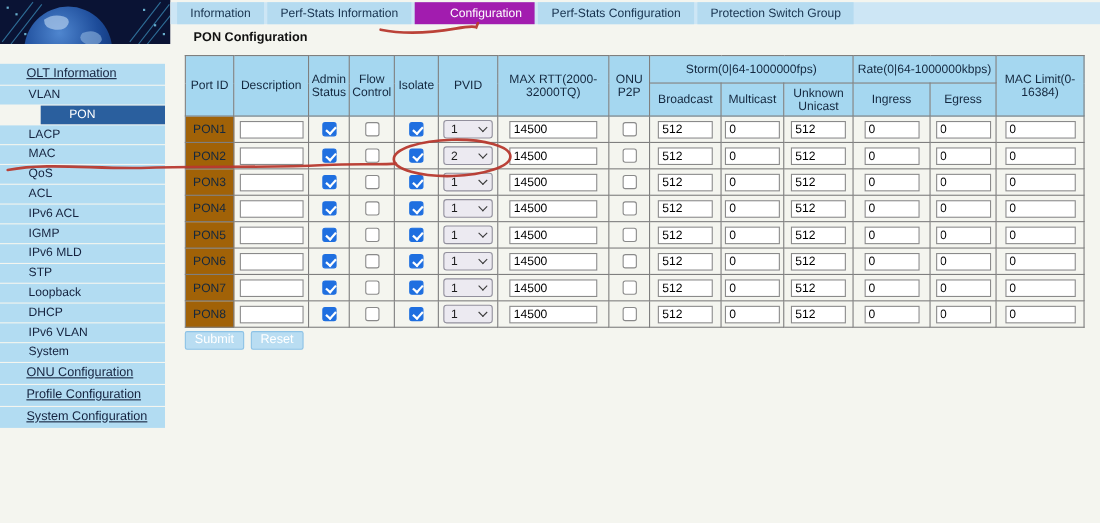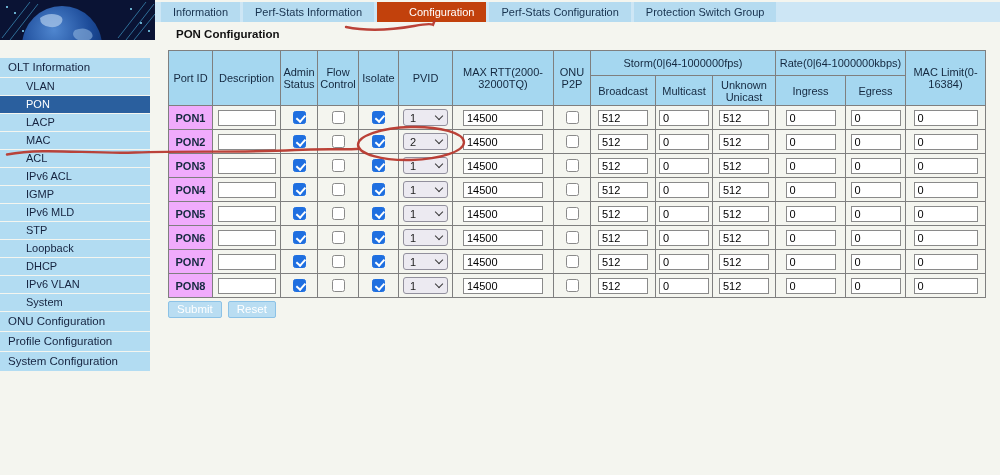--- a/index.html
+++ b/index.html
@@ -16,37 +16,37 @@
 
   
   .tabstrip {
     position:absolute; left:155px; top:2px; right:0; height:20px;
     background:#cde6f5; display:flex; gap:3px; padding-left:6px; align-items:stretch;
   }
   .tab {
     background:#b5dbf0; color:#17324e; padding:0 12px; line-height:20px;
     font-size:11px; white-space:nowrap; cursor:pointer;
   }
-  .tab.active { background:#c2410c; color:#ffffff;padding-left:32px; }
+  .tab.active { background:#a21caf; color:#ffffff;padding-left:32px; }
 
   .page-title { position:absolute; left:176px; top:28px; font-weight:bold; font-size:11.5px; color:#111; }
 
   
   .sidebar { position:absolute; left:0; top:58px; width:150px; }
   .side-item { background:#b2dcf2; color:#15233f; margin-bottom:1px; cursor:pointer; white-space:nowrap; overflow:hidden; }
-  .side-item.lvl0 { height:19px; line-height:19px; padding-left:8px; font-size:11.5px; }
+  .side-item.lvl0 { height:19px; line-height:19px; padding-left:24px; font-size:11.5px;text-decoration:underline; }
   .side-item.lvl1 { height:17px; line-height:17px; padding-left:26px; font-size:11px; }
-  .side-item.selected { background:#2a5f9e; color:#ffffff; }
+  .side-item.selected { background:#2a5f9e; color:#ffffff;margin-left:37px; }
 
   
   .main-table { position:absolute; left:168px; top:50px; border-collapse:collapse; table-layout:fixed; }
   .main-table th, .main-table td { border:1px solid #7f7f7f; font-weight:normal; font-size:11px; }
   .main-table th { background:#a5d7f0; padding:1px 2px; text-align:center; color:#14283f; }
   .main-table td { text-align:center; height:24px; padding:0 2px; }
-  td.portcell { background:#f0abfc; color:#14283f;font-weight:bold; }
+  td.portcell { background:#a16207; color:#14283f; }
 
   .txt {
     height:16px; border:1px solid #8a8a8a; background:#fff;
     font-family:inherit; font-size:11px; padding:0 3px; vertical-align:middle;
   }
   .txt.desc { width:58px; }
   .txt.rtt  { width:80px; }
   .txt.num  { width:50px; }
   .txt.mac  { width:64px; }
 
@@ -123,20 +123,21 @@
   </div>
 
 <div class="page-title">PON Configuration</div>
 
 <div class="sidebar" id="sidebar">
     <div class="side-item lvl0">OLT Information</div>
     <div class="side-item lvl1">VLAN</div>
     <div class="side-item lvl1 selected">PON</div>
     <div class="side-item lvl1">LACP</div>
     <div class="side-item lvl1">MAC</div>
+    <div class="side-item lvl1">QoS</div>
     <div class="side-item lvl1">ACL</div>
     <div class="side-item lvl1">IPv6 ACL</div>
     <div class="side-item lvl1">IGMP</div>
     <div class="side-item lvl1">IPv6 MLD</div>
     <div class="side-item lvl1">STP</div>
     <div class="side-item lvl1">Loopback</div>
     <div class="side-item lvl1">DHCP</div>
     <div class="side-item lvl1">IPv6 VLAN</div>
     <div class="side-item lvl1">System</div>
     <div class="side-item lvl0">ONU Configuration</div>

